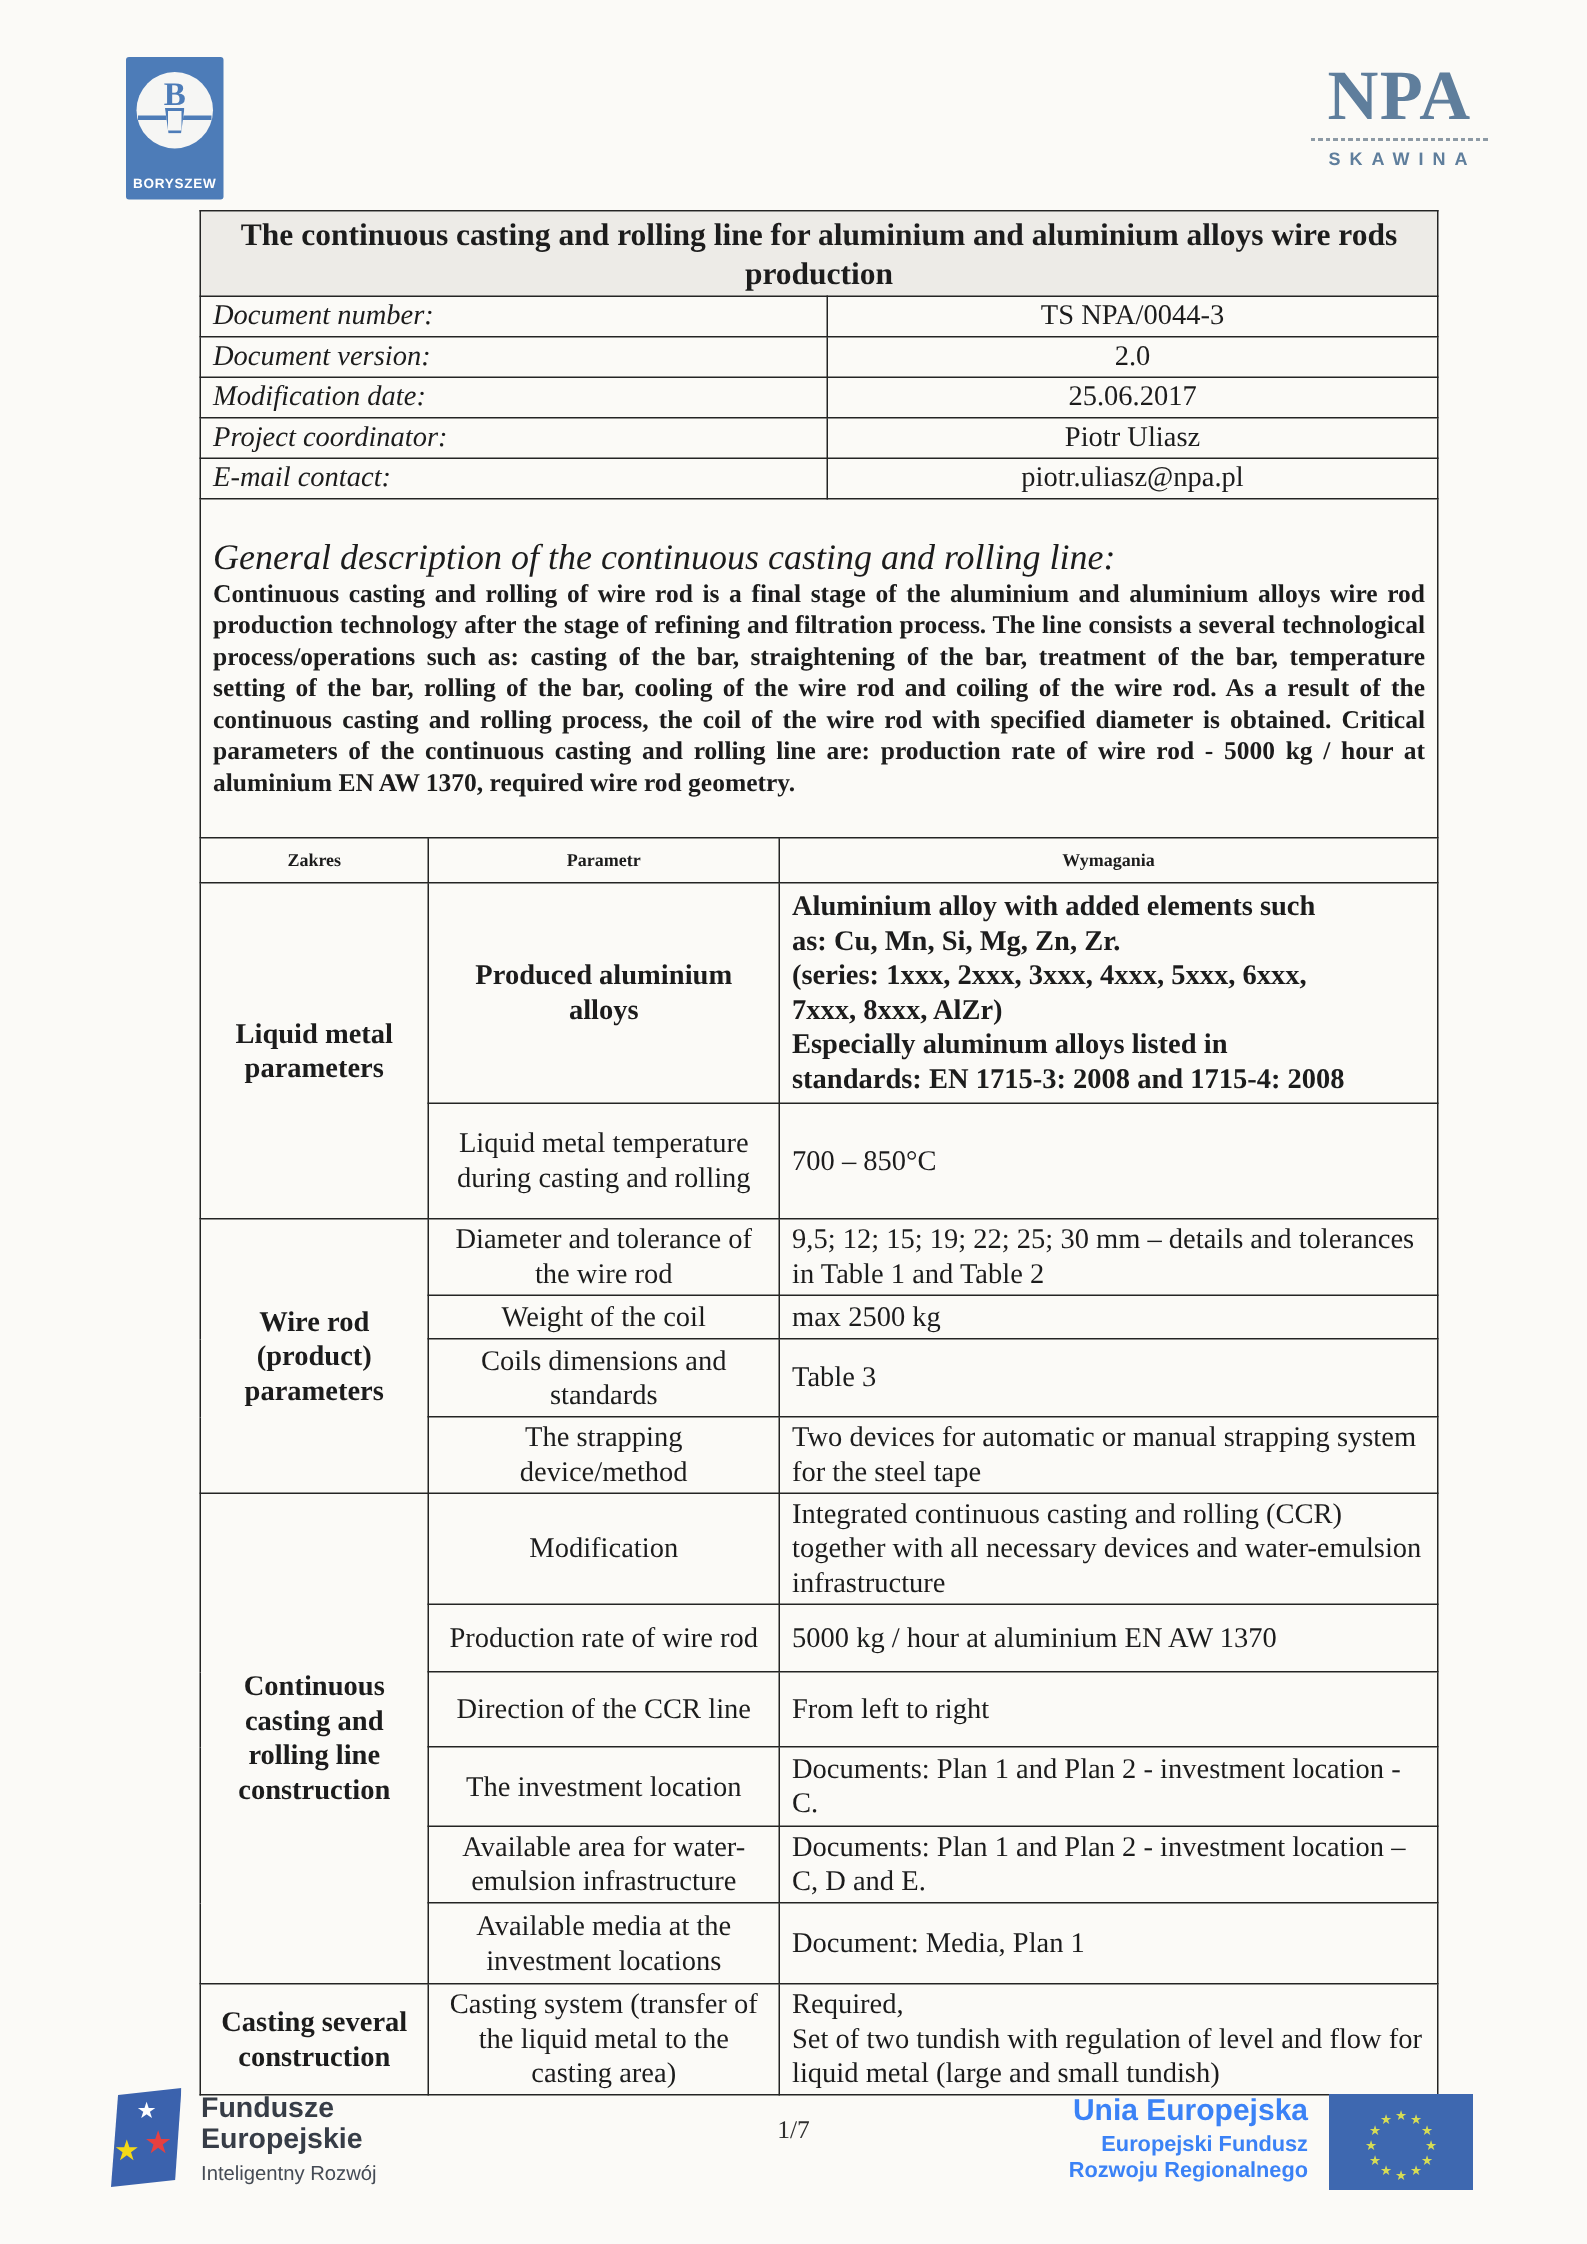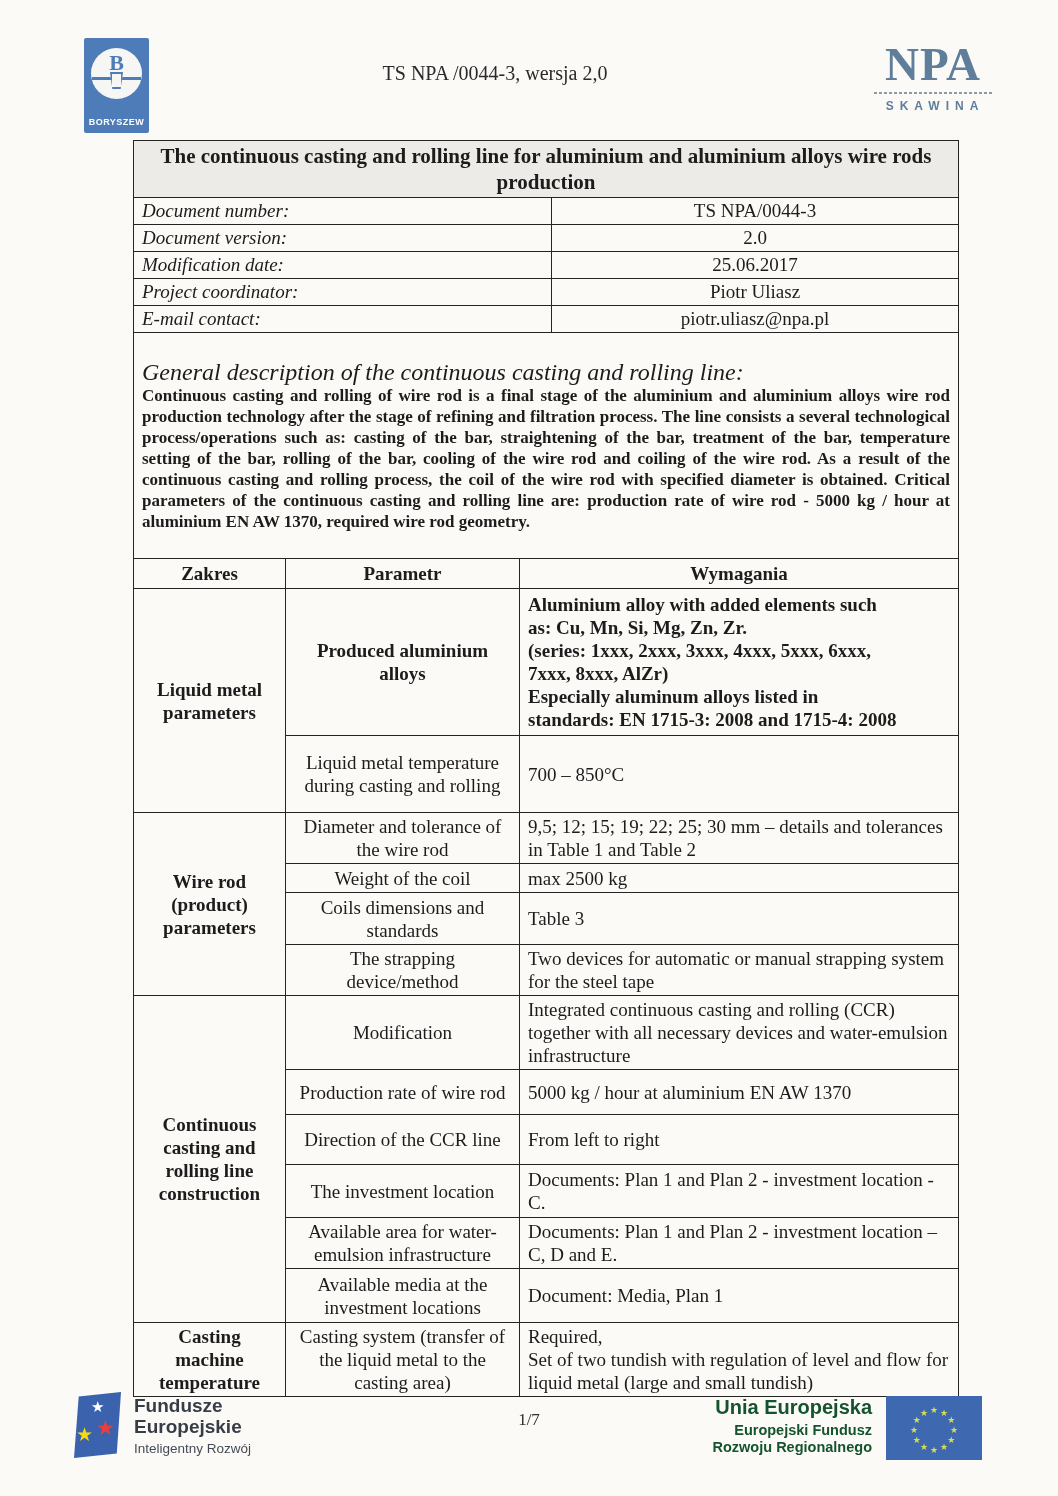--- a/index.html
+++ b/index.html
@@ -87,21 +87,21 @@
   td.title-cell {
     background: #edebe7;
     font-weight: bold; font-size: 21px; line-height: 26px;
     text-align: center; padding: 3px 14px;
   }
   td.info-label { font-style: italic; text-align: left; padding-left: 10px; }
   td.info-value { text-align: center; }
   td.desc-cell { vertical-align: top; padding: 3px 10px 6px 10px; }
   .desc-heading { font-style: italic; font-size: 24px; line-height: 24px; }
   .desc-body { text-align: justify; font-size: 17px; line-height: 21px; margin-top: 1px; font-weight: bold; }
-  td.th-cell { font-weight: bold; text-align: center; font-size: 19px; }
+  td.th-cell { font-weight: bold; text-align: center; font-size: 12px; }
   td.zakres-cell { font-weight: bold; text-align: center; line-height: 23px; }
   td.param-cell { text-align: center; line-height: 23px; }
   td.req-cell { text-align: left; line-height: 23px; }
   .bold { font-weight: bold; }
   .preline { white-space: pre-line; }
 
   
   .fe-logo { position: absolute; left: 74px; top: 1392px; width: 300px; height: 72px; }
   .fe-flag {
     position: absolute; left: 0; top: 0; width: 47px; height: 66px;
@@ -118,42 +118,41 @@
   }
   .fe-line { font-weight: bold; font-size: 19px; line-height: 21px; }
   .fe-sub { font-size: 13.5px; margin-top: 4px; color: #454b55; }
   .page-number {
     position: absolute; left: 429px; top: 1410px; width: 200px;
     text-align: center; font-size: 17px; color: #2f2f2f;
   }
   .ue-block { position: absolute; left: 640px; top: 1394px; width: 350px; height: 72px; }
   .ue-text {
     position: absolute; right: 118px; top: 2px; width: 230px;
-    text-align: right; font-family: "Liberation Sans", sans-serif; color: #14532d;
+    text-align: right; font-family: "Liberation Sans", sans-serif; color: #3b82f6;
   }
   .ue-line1 { font-weight: bold; font-size: 20px; line-height: 23px; }
   .ue-line2 { font-weight: bold; font-size: 14.5px; line-height: 17px; margin-top: 3px; }
   .ue-line3 { font-weight: bold; font-size: 14.5px; line-height: 17px; }
   .eu-flag { position: absolute; right: 8px; top: 2px; }
 </style>
 </head>
 <body>
 
 <div class="page">
 
   <div class="boryszew-logo">
     <div class="boryszew-circle">
       <div class="boryszew-b">B</div>
       <div class="boryszew-bar"></div>
       <div class="boryszew-cup"></div>
     </div>
     <div class="boryszew-label">BORYSZEW</div>
   </div>
 
-  <div class="doc-ref">TS NPA /0044-3, wersja 2,0</div>
 
   <div class="npa-logo">
     <div class="npa-title">NPA</div>
     <div class="npa-microline"></div>
     <div class="npa-subtitle">SKAWINA</div>
   </div>
 
   <table class="doc">
     <colgroup>
       <col style="width:152px">
@@ -254,21 +253,21 @@
     <tr style="height:50px">
       <td class="param-cell">Available area for water-emulsion infrastructure</td>
       <td colspan="2" class="req-cell">Documents: Plan 1 and Plan 2 - investment location – C, D and E.</td>
     </tr>
     <tr style="height:54px">
       <td class="param-cell">Available media at the investment locations</td>
       <td colspan="2" class="req-cell">Document: Media, Plan 1</td>
     </tr>
 
     <tr style="height:73px">
-      <td class="zakres-cell">Casting machine temperature</td>
+      <td class="zakres-cell">Casting several construction</td>
       <td class="param-cell">Casting system (transfer of the liquid metal to the casting area)</td>
       <td colspan="2" class="req-cell preline">Required,
 Set of two tundish with regulation of level and flow for liquid metal (large and small tundish)</td>
     </tr>
   </tbody>
     </table>
 
   <div class="fe-logo">
     <div class="fe-flag">
       <span class="fe-star white">★</span>

